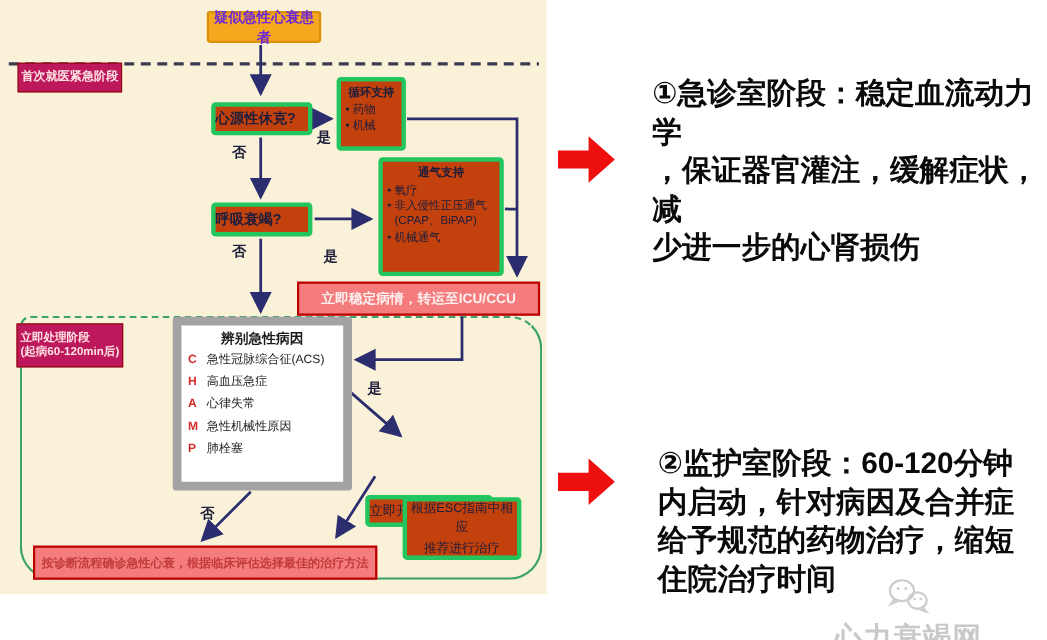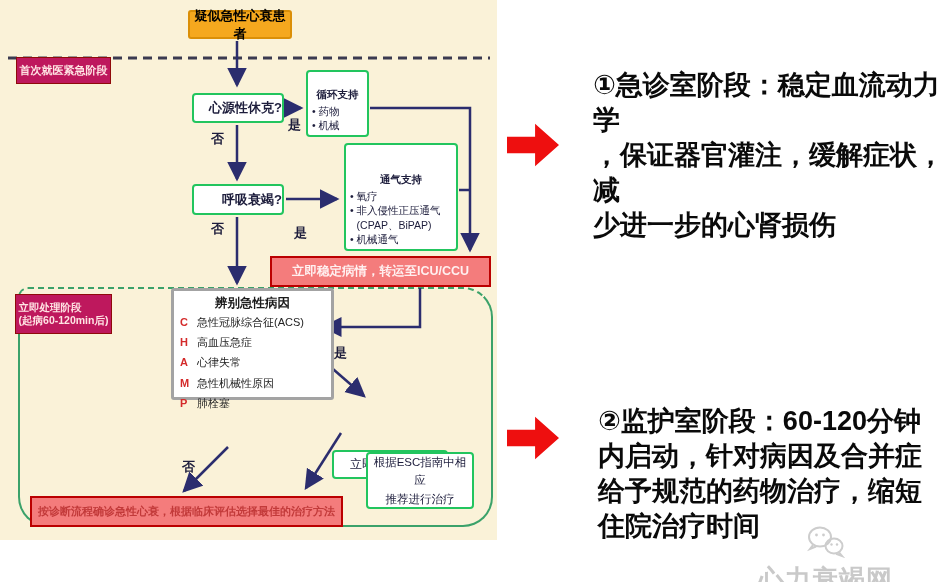--- a/index.html
+++ b/index.html
@@ -5,27 +5,27 @@
   html,body{margin:0;padding:0;background:#ffffff;}
   #canvas{
     position:relative;width:952px;height:582px;overflow:hidden;
     font-family:"Liberation Sans","DejaVu Sans",sans-serif;
     background:#ffffff;
   }
   
   #flow{position:absolute;left:0;top:0;width:497px;height:540px;background:#FAF2D8;}
   .abs{position:absolute;box-sizing:border-box;}
   .node{
-    background:#ffffff;border:2px solid #22c55e;border-radius:4px;
+    background:#c2410c;border:4px solid #22c55e;border-radius:4px;
     color:#1d1d3c;font-weight:bold;text-align:center;z-index:3;
-    display:flex;align-items:center;justify-content:flex-end;
+    display:flex;align-items:center;justify-content:flex-start;
   }
   .amber{
     background:#F5A81E;border:2px solid #DB8F07;border-radius:3px;
-    color:#000000;font-weight:bold;text-align:center;z-index:3;
+    color:#6d28d9;font-weight:bold;text-align:center;z-index:3;
     display:flex;align-items:center;justify-content:center;font-size:13px;
   }
   .redlabel{
     background:#be185d;border:1px solid #8f0a0a;color:#FFE3E3;font-weight:bold;
     text-align:left;z-index:4;display:flex;align-items:center;justify-content:center;
     white-space:pre-line;line-height:1.25;
   }
   .pinkbar{
     background:#F47C7C;border:2px solid #BB0000;color:#FFF0F0;font-weight:bold;
     text-align:right;z-index:4;display:flex;align-items:center;justify-content:center;
@@ -33,22 +33,22 @@
   .yn{position:absolute;color:#1d1d3c;font-weight:bold;font-size:13px;z-index:3;}
   .support-box{flex-direction:column;font-weight:normal;padding:3px 4px;font-size:10.5px;align-items:flex-start;}
   .support-title{align-self:center;font-weight:bold;margin-bottom:2px;}
   .bullet{white-space:pre-line;text-align:left;line-height:1.35;}
   #green-zone{
     position:absolute;left:18px;top:287px;width:471px;height:236px;z-index:1;
     border:2px solid #3BA26A;border-top-style:dashed;
     border-radius:10px 30px 30px 30px;
   }
   #champ-box{
-    position:absolute;left:171px;top:288px;width:163px;height:112px;z-index:3;
-    background:#fff;border:3px solid #a3a3a3;border-radius:3px;padding:4px 6px;
+    position:absolute;left:157px;top:288px;width:163px;height:158px;z-index:3;
+    background:#fff;border:8px solid #a3a3a3;border-radius:3px;padding:4px 6px;
     box-sizing:border-box;
   }
   #champ-title{text-align:center;font-weight:bold;font-size:12.5px;color:#1b1b1b;margin-bottom:4px;}
   .champ-row{display:flex;font-size:11px;color:#222;margin-bottom:7px;line-height:1.2;}
   .champ-letter{color:#D42A2A;font-weight:bold;width:17px;flex:0 0 17px;}
   svg.connectors{position:absolute;left:0;top:0;z-index:2;pointer-events:none;}
   
   .note{
     position:absolute;color:#0a0a0a;font-weight:bold;font-size:27px;
     line-height:35px;white-space:pre-line;letter-spacing:0px;

